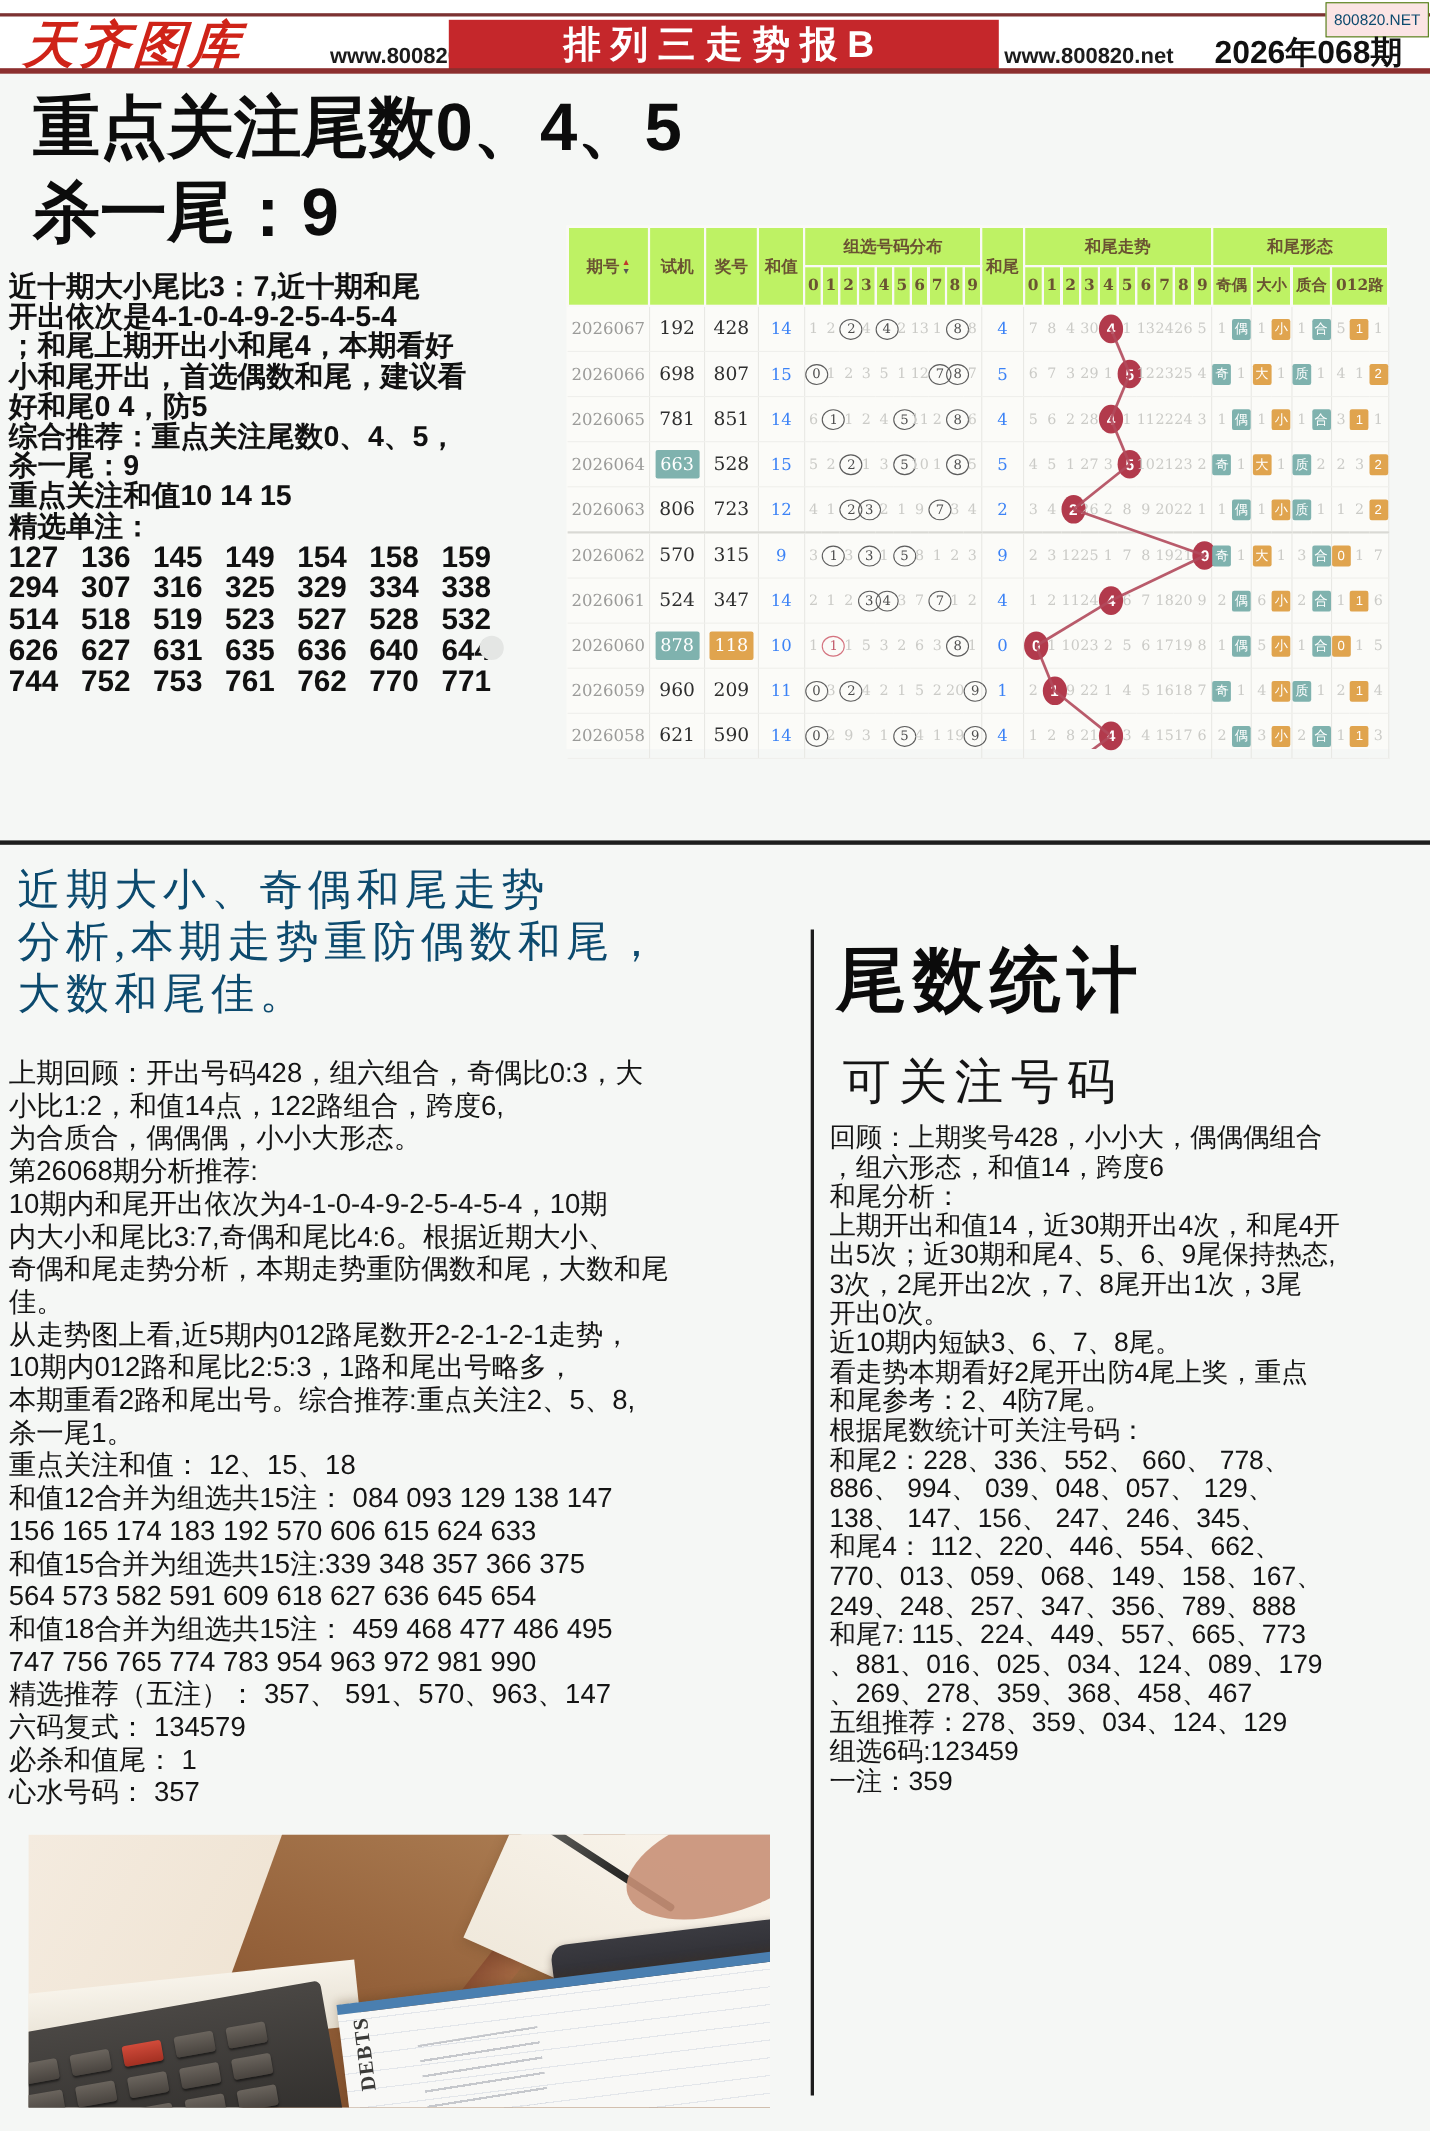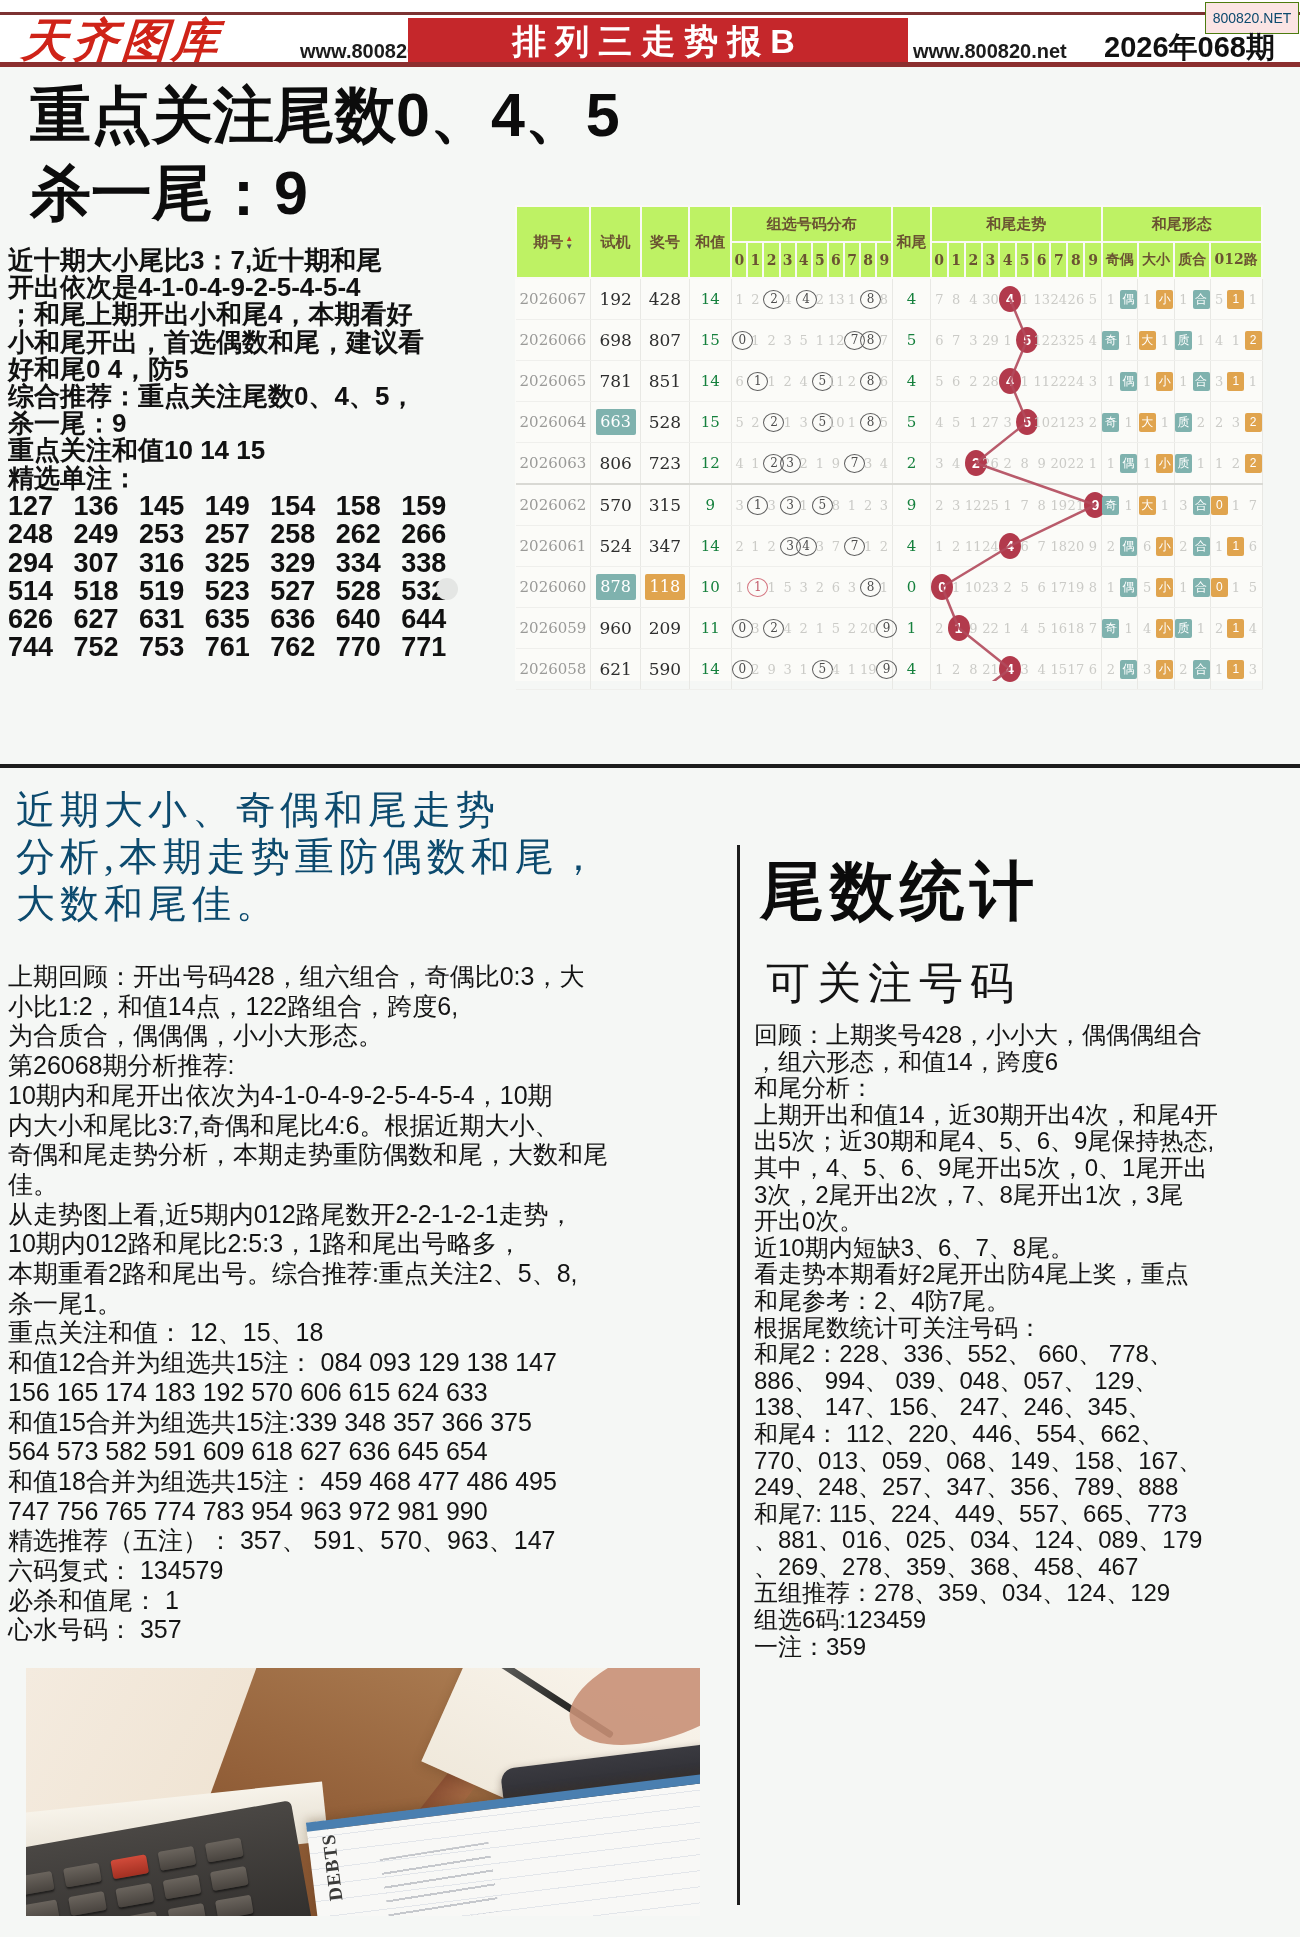--- a/index.html
+++ b/index.html
@@ -32,21 +32,21 @@
   .table-wrap{position:absolute;left:515px;top:205px;width:748px;height:476px;background:#fbfbf8;}
   #trend-grid{border-collapse:collapse;table-layout:fixed;width:748px;font-size:14px;}
   #trend-grid th{background:#bef264;border:2px solid #faf9f6;color:#6a5332;font-weight:600;
                  font-size:15px;padding:0;height:34px;overflow:hidden;}
   #trend-grid .h2 th{font-size:14px;font-family:"DejaVu Serif",serif;}
   #trend-grid td{padding:0;text-align:center;height:40px;border-bottom:1px solid #efefec;overflow:visible;}
   #trend-grid td.sec{border-right:1px solid #e8e8e4;}
   tr.group-sep td{border-top:2px solid #d9d9d4;}
   td.period{font-family:"DejaVu Serif",serif;font-size:15px;color:#9a9a98;}
   td.bignum{font-family:"DejaVu Serif",serif;font-size:17px;color:#2e2e2e;}
-  td.sum,td.tailv{font-family:"DejaVu Serif",serif;font-size:15px;color:#15803d;}
+  td.sum,td.tailv{font-family:"DejaVu Serif",serif;font-size:15px;color:#3b82f6;}
   .hl{display:inline-block;width:40px;height:26px;line-height:26px;border-radius:2px;color:#fff;font-size:16px;}
   .hl-teal{background:#7fb2ae;}
   .hl-orange{background:#e0a44e;}
   .gnum{font-family:"DejaVu Serif",serif;font-size:13px;color:#cbcbc7;}
   .circle{display:inline-block;min-width:17px;height:17px;line-height:17px;border:1px solid #5d5d5d;
           border-radius:50%;color:#4d4d4d;font-size:12px;font-family:"DejaVu Serif",serif;padding:0 1px;}
   .circle.red-ring{border-color:#d4737f;color:#c25b6b;}
   .hit-red{display:inline-block;width:22px;height:26px;line-height:26px;border-radius:50%;
            background:#b23a4c;color:#fff;font-size:14px;font-weight:bold;}
   .chip{display:inline-block;width:17px;height:19px;line-height:19px;border-radius:2px;color:#fff;font-size:12px;}
@@ -130,21 +130,20 @@
       <div class="tline">；和尾上期开出小和尾4，本期看好</div>
       <div class="tline">小和尾开出，首选偶数和尾，建议看</div>
       <div class="tline">好和尾0 4，防5</div>
       <div class="tline">综合推荐：重点关注尾数0、4、5，</div>
       <div class="tline">杀一尾：9</div>
       <div class="tline">重点关注和值10 14 15</div>
       <div class="tline">精选单注：</div>
     </div>
   <div class="intro-nums">
       <div class="tline">127 136 145 149 154 158 159</div>
-      <div class="tline">248 249 253 257 258 262 266</div>
       <div class="tline">294 307 316 325 329 334 338</div>
       <div class="tline">514 518 519 523 527 528 532</div>
       <div class="tline">626 627 631 635 636 640 644</div>
       <div class="tline">744 752 753 761 762 770 771</div>
     </div>
 
   <div class="table-wrap">
     <table id="trend-grid">
         <colgroup>
           <col style="width: 74px;">
@@ -633,21 +632,20 @@
     </div>
 
   <div class="right-title">尾数统计</div>
   <div class="right-sub">可关注号码</div>
   <div class="right-body">
       <div class="tline">回顾：上期奖号428，小小大，偶偶偶组合</div>
       <div class="tline">，组六形态，和值14，跨度6</div>
       <div class="tline">和尾分析：</div>
       <div class="tline">上期开出和值14，近30期开出4次，和尾4开</div>
       <div class="tline">出5次；近30期和尾4、5、6、9尾保持热态,</div>
-      <div class="tline">其中，4、5、6、9尾开出5次，0、1尾开出</div>
       <div class="tline">3次，2尾开出2次，7、8尾开出1次，3尾</div>
       <div class="tline">开出0次。</div>
       <div class="tline">近10期内短缺3、6、7、8尾。</div>
       <div class="tline">看走势本期看好2尾开出防4尾上奖，重点</div>
       <div class="tline">和尾参考：2、4防7尾。</div>
       <div class="tline">根据尾数统计可关注号码：</div>
       <div class="tline">和尾2：228、336、552、 660、 778、</div>
       <div class="tline">886、 994、 039、048、057、 129、</div>
       <div class="tline">138、 147、156、 247、246、345、</div>
       <div class="tline">和尾4： 112、220、446、554、662、</div>

